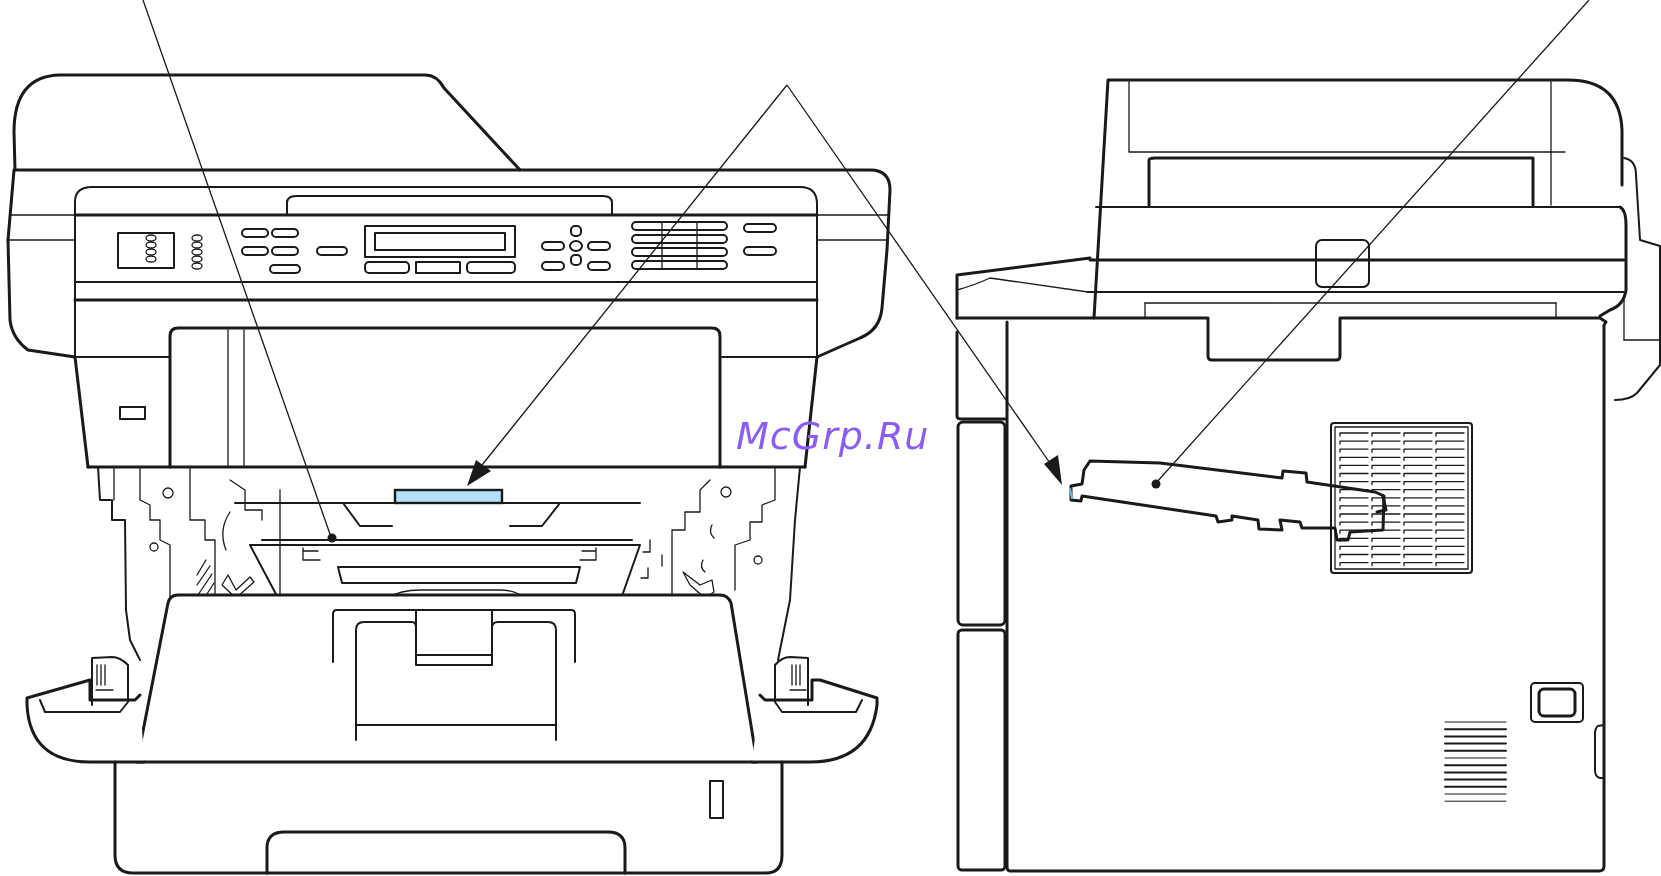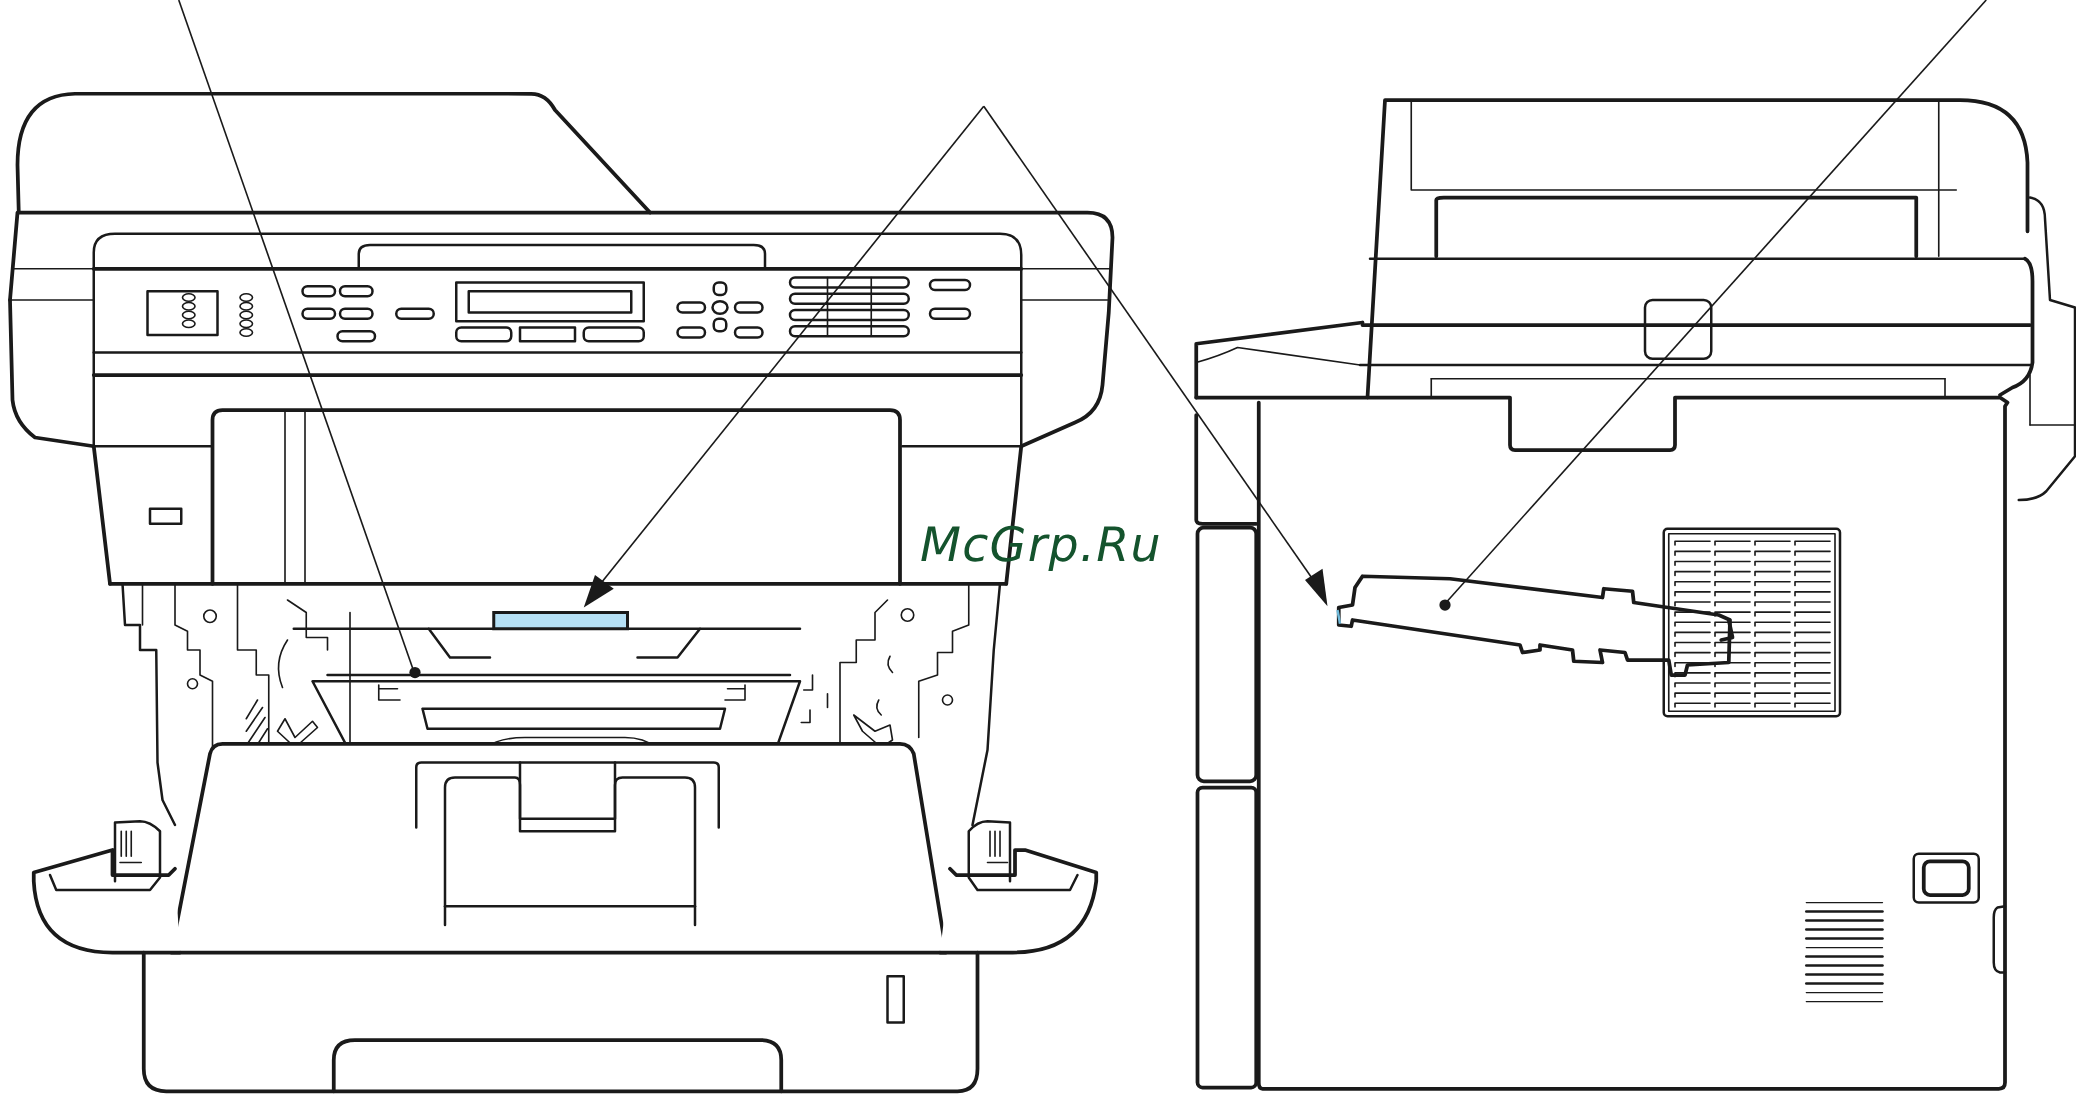--- a/index.html
+++ b/index.html
@@ -285,14 +285,14 @@
     <polygon points="467,486 476,460 491,471" fill="#1a1a1a"></polygon>
 
     <line x1="787" y1="85" x2="1052" y2="466" stroke="#1a1a1a" stroke-width="1.3"></line>
     <polygon points="1062,485 1044,464 1058,455" fill="#1a1a1a"></polygon>
 
     <line x1="1589" y1="0" x2="1156" y2="483" stroke="#1a1a1a" stroke-width="1.3"></line>
     <circle cx="1156" cy="484" r="4.5" fill="#1a1a1a"></circle>
   </g>
 </svg>
 
-<div class="watermark" style="color: #14532d;">McGrp.Ru</div>
+<div class="watermark" style="color: #8b5cf6;">McGrp.Ru</div>
 </div>
 
 </body></html>

